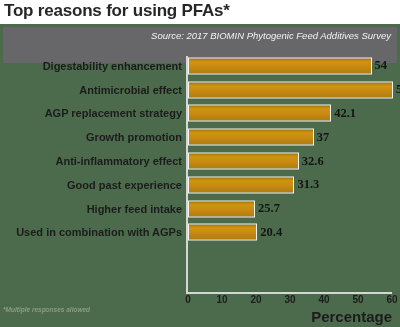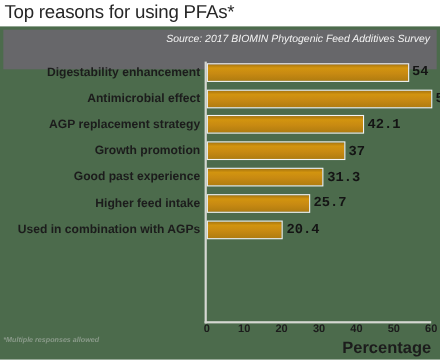--- a/index.html
+++ b/index.html
@@ -22,21 +22,21 @@
     left: 0; top: 0;
     width: 400px;
     height: 24px;
     background: #ffffff;
   }
   .chart-title {
     position: absolute;
     left: 4px;
     top: 1px;
     font-size: 17px;
-    font-weight: normal;
+    font-weight: bold;
     letter-spacing: -0.2px;
     color: #262626;
     white-space: nowrap;
     font-family: "Liberation Sans", sans-serif;
   }
 
   
   .source-band {
     position: absolute;
     left: 3px;
@@ -116,21 +116,21 @@
   .bar-value {
     position: absolute;
     top: 50%;
     transform: translateY(-50%);
     left: 100%;
     margin-left: 3px;
     font-size: 12.5px;
     font-weight: bold;
     color: #141414;
     white-space: nowrap;
-    font-family: Liberation Mono, monospace;
+    font-family: Liberation Serif, serif;
   }
 
   
   .xaxis {
     position: absolute;
     left: 186px;
     top: 292px;
     width: 206px;
     height: 2px;
     background: #d5d7d2;
@@ -212,29 +212,36 @@
           </div>
         </div>
         <div class="row">
           <div class="cat-label">Growth promotion</div>
           <div class="bar-wrap" style="width: 125.8px;">
             <div class="bar"></div>
             <div class="bar-value">37</div>
           </div>
         </div>
         <div class="row">
+          <div class="cat-label">Anti-inflammatory effect</div>
+          <div class="bar-wrap" style="width: 110.84px;">
+            <div class="bar"></div>
+            <div class="bar-value">32.6</div>
+          </div>
+        </div>
+        <div class="row">
           <div class="cat-label">Good past experience</div>
           <div class="bar-wrap" style="width: 106.42px;">
             <div class="bar"></div>
             <div class="bar-value">31.3</div>
           </div>
         </div>
         <div class="row">
           <div class="cat-label">Higher feed intake</div>
-          <div class="bar-wrap" style="width: 94px;">
+          <div class="bar-wrap" style="width: 67px;">
             <div class="bar"></div>
             <div class="bar-value">25.7</div>
           </div>
         </div>
         <div class="row">
           <div class="cat-label">Used in combination with AGPs</div>
           <div class="bar-wrap" style="width: 69.36px;">
             <div class="bar"></div>
             <div class="bar-value">20.4</div>
           </div>

